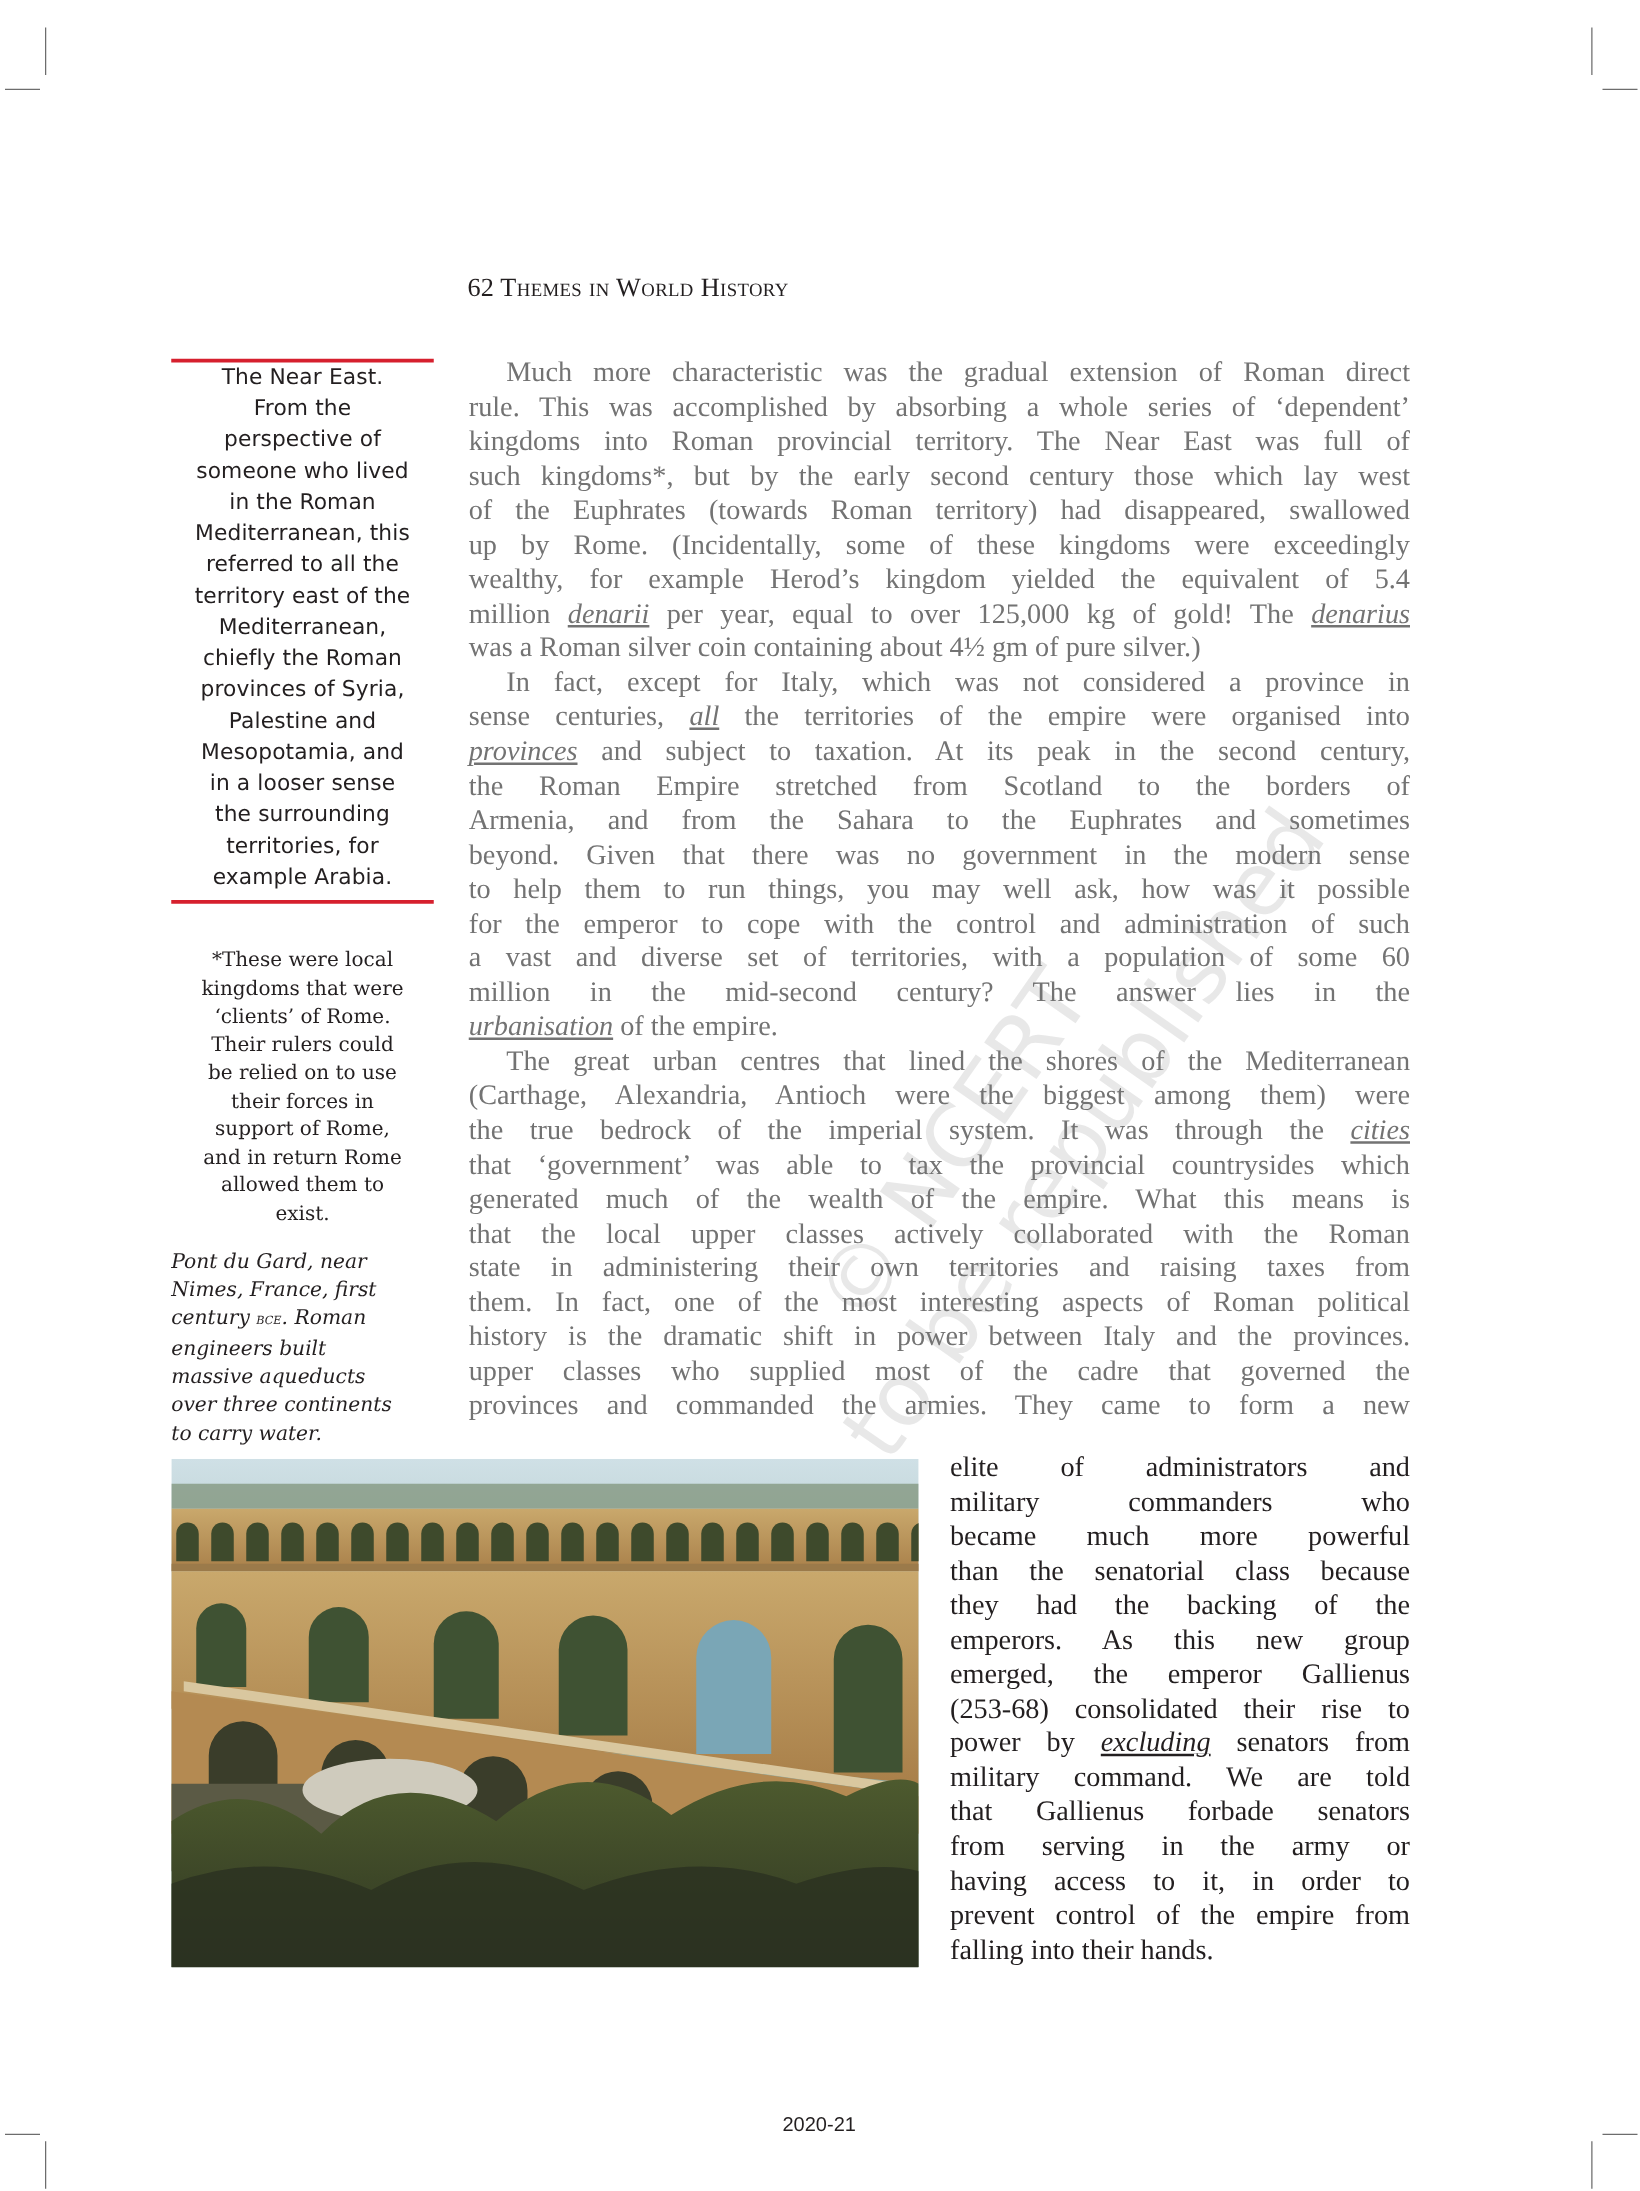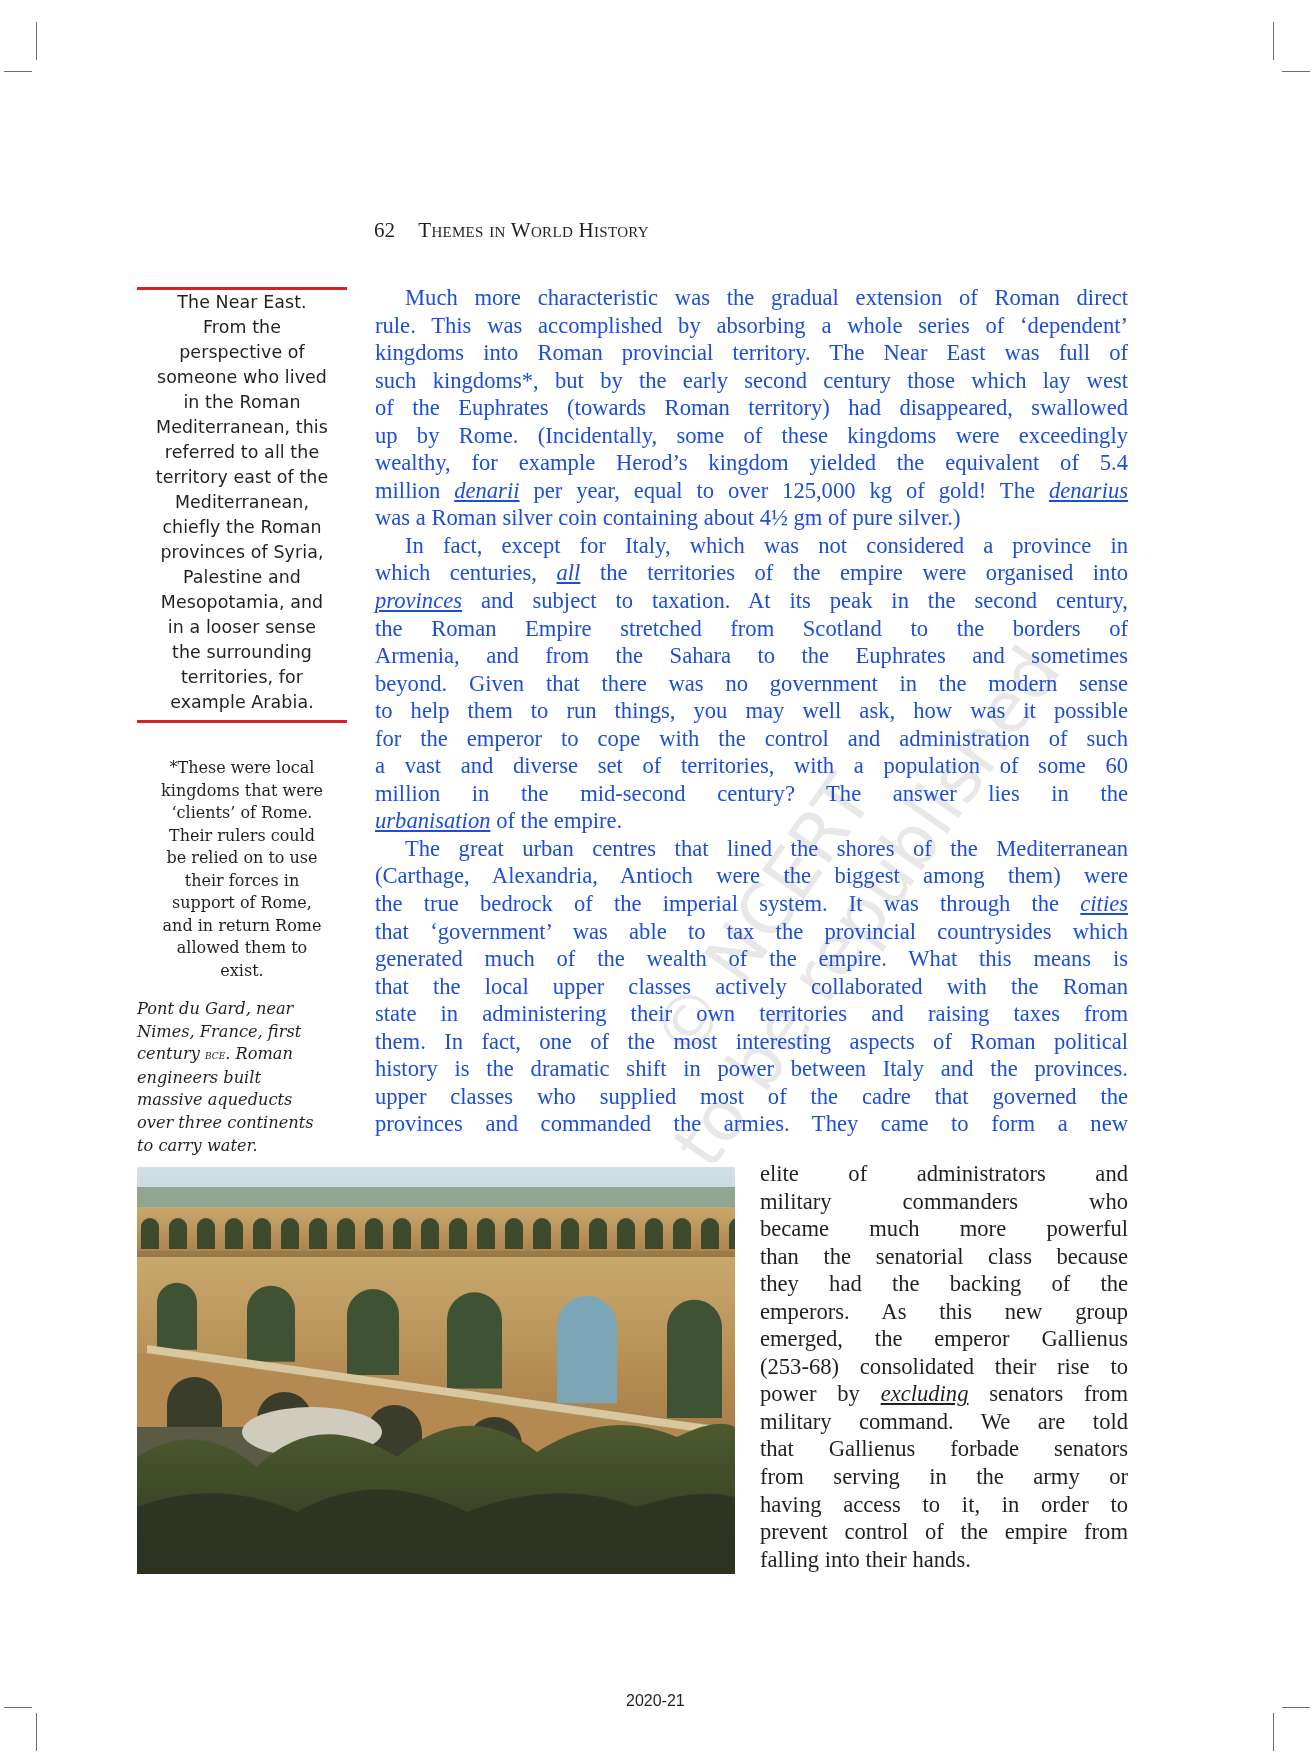--- a/index.html
+++ b/index.html
@@ -4,36 +4,36 @@
 <style>
   html, body { margin: 0; padding: 0; background: #ffffff; }
   body { width: 1312px; height: 1753px; position: relative; overflow: hidden;
          font-family: "DejaVu Serif", "Liberation Serif", serif; color: #231f20; }
   .crop { position: absolute; background: #6d6d6d; }
   .crop.v { width: 1px; height: 38px; }
   .crop.h { height: 1px; width: 28px; }
 
   .running-head { position: absolute; left: 374px; top: 218px; font-family: "Liberation Serif", serif;
                   font-size: 21px; color: #231f20; white-space: nowrap; }
-  .running-head .pg { margin-right: 18px; }
+  .running-head .pg { }
   .running-head .title { font-variant: small-caps; letter-spacing: 0.3px; font-family: Liberation Serif, serif; }
 
   .redline { position: absolute; left: 137px; width: 210px; height: 3px; background: #d6202e; }
 
   .side { position: absolute; left: 137px; width: 210px; text-align: center; color: #231f20; }
   .side .ln { display: block; white-space: nowrap; }
   .side1 { top: 290px; font-family: "DejaVu Sans", sans-serif; font-size: 17.4px; line-height: 25px; letter-spacing: 0.1px; }
   .side2 { top: 745px; font-family: "DejaVu Serif", serif; font-size: 16px; line-height: 22.5px; margin-top: 12px; }
   .caption { position: absolute; left: 137px; top: 998px; width: 220px; font-family: "DejaVu Serif", serif;
              font-style: italic; font-size: 16.2px; line-height: 22.6px; color: #231f20; }
   .caption .ln { display: block; white-space: nowrap; }
   .caption .sc { font-style: italic; font-variant: small-caps; font-size: 13px; }
 
   .main { position: absolute; left: 375px; width: 753px; top: 284px; font-family: "Liberation Serif", serif;
-          font-size: 22.6px; line-height: 27.55px; color: #1d4ed8; }
+          font-size: 22.6px; line-height: 27.55px; color: #737373; }
   .main .ln { display: block; height: 27.55px; text-align: justify; text-align-last: justify; white-space: nowrap; overflow: visible; }
   .main .ln.last { text-align-last: left; }
   .main .ln.indent { padding-left: 30px; }
   .wrap2 { position: absolute; left: 760px; width: 368px; top: 1160px; font-family: "Liberation Serif", serif;
            font-size: 22.6px; line-height: 27.55px; color: #231f20; }
   .wrap2 .ln { display: block; height: 27.55px; text-align: justify; text-align-last: justify; white-space: nowrap; }
   .wrap2 .ln.last { text-align-last: left; }
   em { font-style: italic; text-decoration: underline; }
 
   .photo { position: absolute; left: 137px; top: 1167px; width: 598px; height: 407px; overflow: hidden; }
@@ -116,21 +116,21 @@
     <span class="ln indent"><span>Much more characteristic was the gradual extension of Roman direct</span></span>
     <span class="ln"><span>rule. This was accomplished by absorbing a whole series of ‘dependent’</span></span>
     <span class="ln"><span>kingdoms into Roman provincial territory. The Near East was full of</span></span>
     <span class="ln"><span>such kingdoms*, but by the early second century those which lay west</span></span>
     <span class="ln"><span>of the Euphrates (towards Roman territory) had disappeared, swallowed</span></span>
     <span class="ln"><span>up by Rome. (Incidentally, some of these kingdoms were exceedingly</span></span>
     <span class="ln"><span>wealthy, for example Herod’s kingdom yielded the equivalent of 5.4</span></span>
     <span class="ln"><span>million </span><em>denarii</em><span> per year, equal to over 125,000 kg of gold! The </span><em>denarius</em></span>
     <span class="ln last"><span>was a Roman silver coin containing about 4½ gm of pure silver.)</span></span>
     <span class="ln indent"><span>In fact, except for Italy, which was not considered a province in</span></span>
-    <span class="ln"><span>which centuries, </span><em>all</em><span> the territories of the empire were organised into</span></span>
+    <span class="ln"><span>sense centuries, </span><em>all</em><span> the territories of the empire were organised into</span></span>
     <span class="ln"><em>provinces</em><span> and subject to taxation. At its peak in the second century,</span></span>
     <span class="ln"><span>the Roman Empire stretched from Scotland to the borders of</span></span>
     <span class="ln"><span>Armenia, and from the Sahara to the Euphrates and sometimes</span></span>
     <span class="ln"><span>beyond. Given that there was no government in the modern sense</span></span>
     <span class="ln"><span>to help them to run things, you may well ask, how was it possible</span></span>
     <span class="ln"><span>for the emperor to cope with the control and administration of such</span></span>
     <span class="ln"><span>a vast and diverse set of territories, with a population of some 60</span></span>
     <span class="ln"><span>million in the mid-second century? The answer lies in the</span></span>
     <span class="ln last"><em>urbanisation</em><span> of the empire.</span></span>
     <span class="ln indent"><span>The great urban centres that lined the shores of the Mediterranean</span></span>

